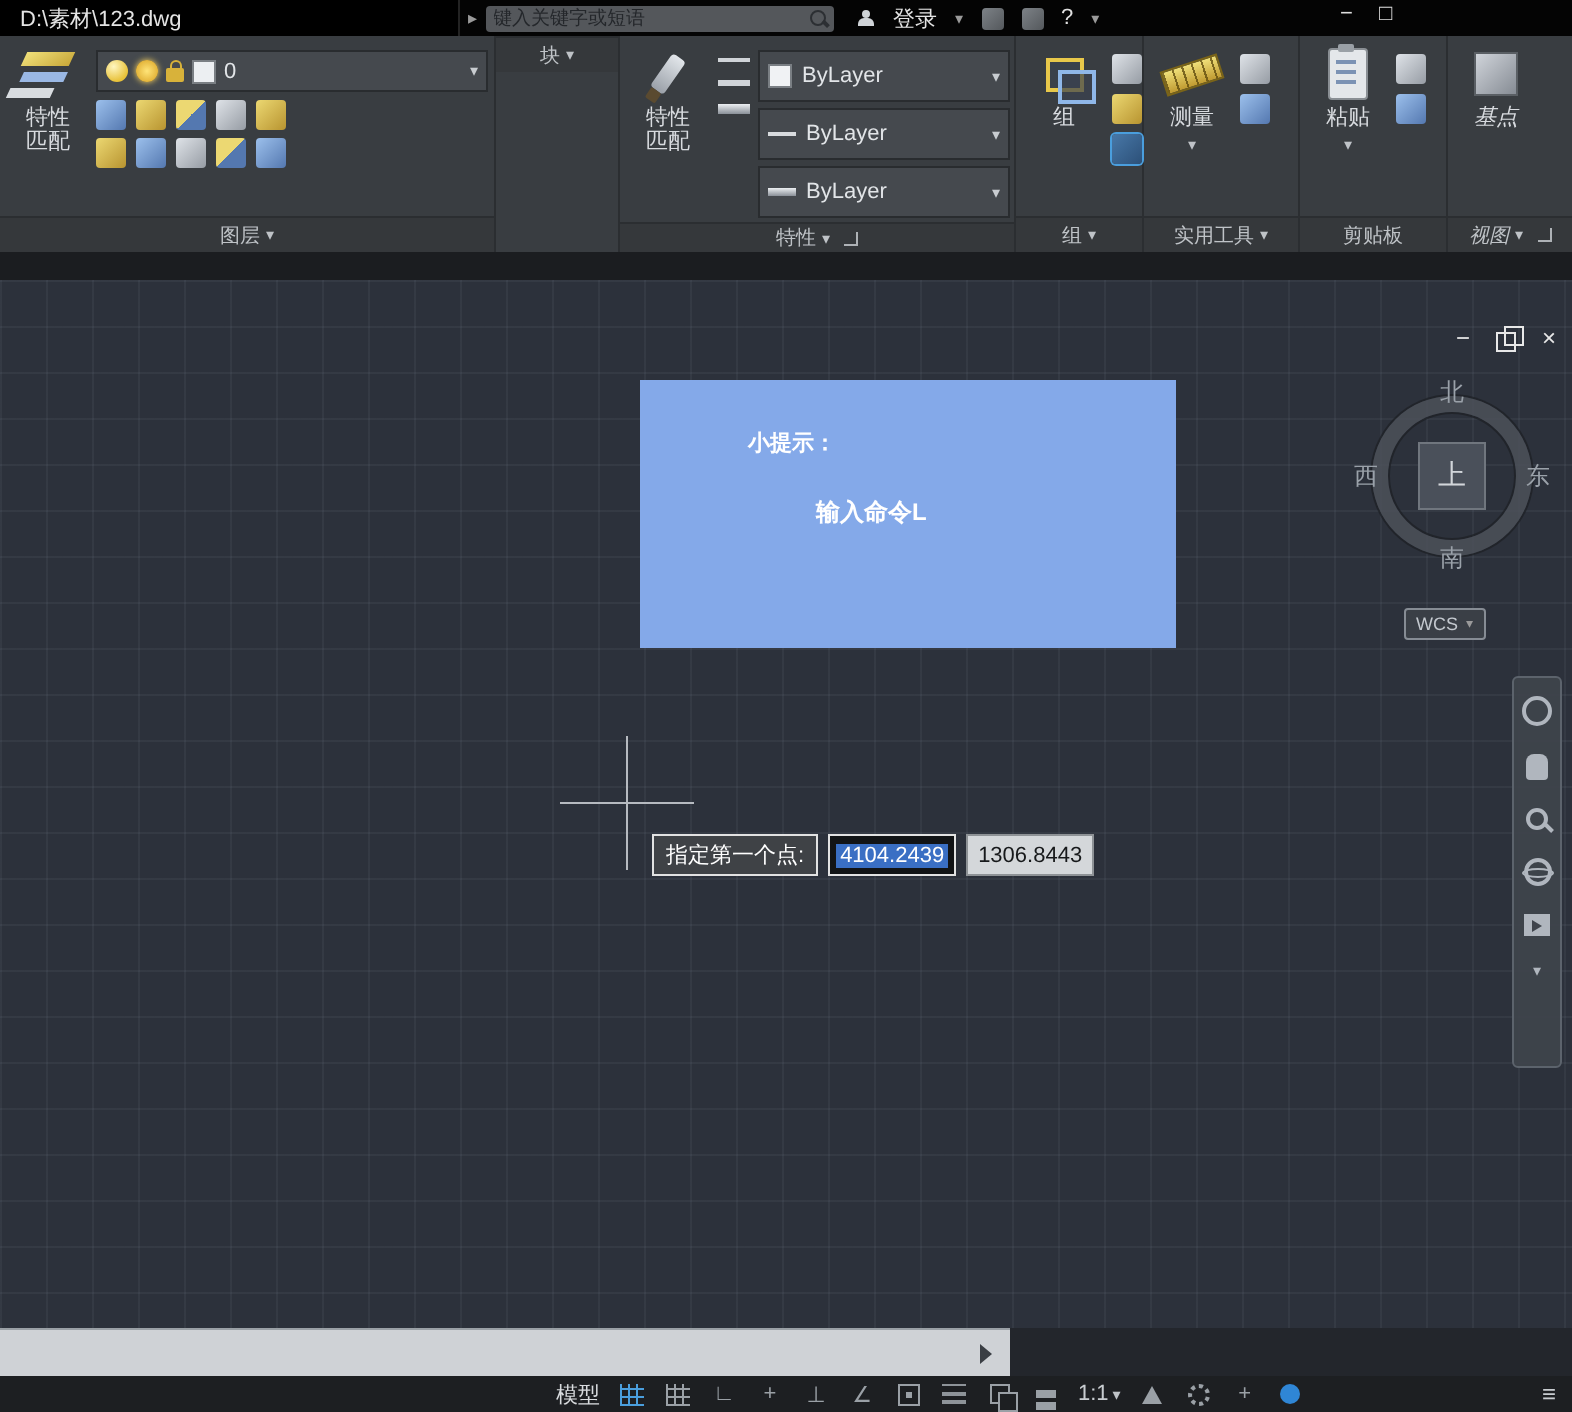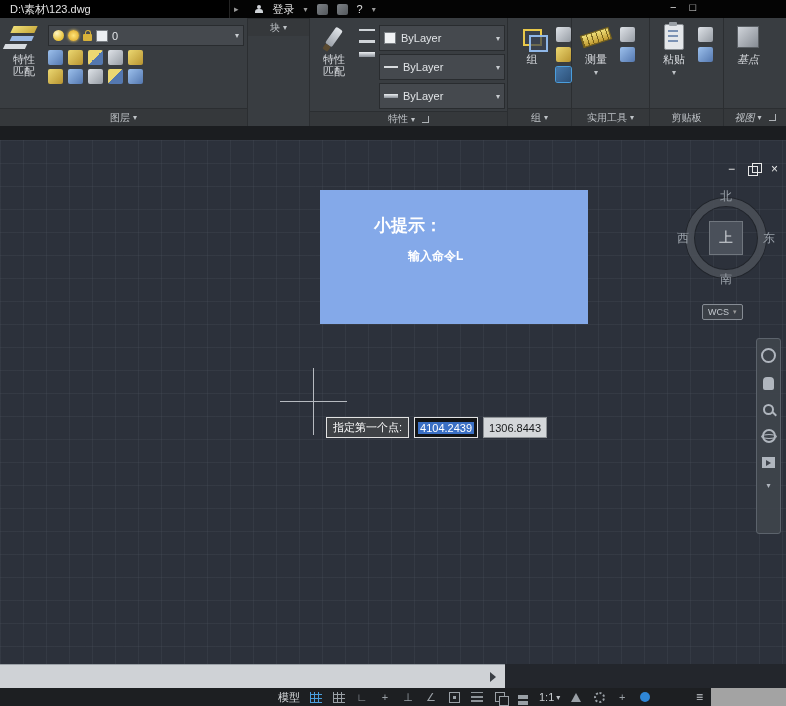--- a/index.html
+++ b/index.html
@@ -1,16 +1,16 @@
 <!DOCTYPE html>
 <html><head>
 <meta charset="utf-8">
 <style>
   html,body{margin:0;padding:0;background:#111;}
-  .screen{position:relative;width:786px;height:706px;overflow:hidden;background:#a3a3a3;
+  .screen{position:relative;width:786px;height:706px;overflow:hidden;background:#0f766e;
           font-family:"Liberation Sans","DejaVu Sans",sans-serif;-webkit-font-smoothing:antialiased;}
 
   
   .titlebar{position:absolute;top:0;left:0;width:786px;height:18px;background:#040404;display:flex;align-items:center;color:#e4e4e4;}
   .file-tab{width:230px;height:18px;display:flex;align-items:center;padding-left:10px;box-sizing:border-box;background:#000;border-right:1px solid #232323;font-size:11px;white-space:nowrap;overflow:hidden;}
   .tb-chev{color:#9a9a9a;font-size:9px;margin:0 4px;}
   .search-box{width:166px;height:13px;background:#54575b;border-radius:2px;display:flex;align-items:center;padding:0 4px;gap:4px;}
   .search-ph{flex:1;font-size:9.5px;color:#24272b;white-space:nowrap;overflow:hidden;}
   .search-ic{width:6px;height:6px;border:1.5px solid #2c2f33;border-radius:50%;position:relative;flex:none;}
   .search-ic:after{content:"";position:absolute;left:5px;top:5px;width:4px;height:1.5px;background:#2c2f33;transform:rotate(45deg);}
@@ -82,21 +82,21 @@
 
   
   .canvas{position:absolute;top:140px;left:0;width:786px;height:524px;background-color:#2c313b;
     background-image:linear-gradient(rgba(205,215,235,.05) 1px,transparent 1px),linear-gradient(90deg,rgba(205,215,235,.05) 1px,transparent 1px);
     background-size:23px 23px;}
   .doc-controls{position:absolute;top:22px;right:8px;display:flex;gap:13px;color:#e8e8e8;font-size:12px;align-items:center;}
   .restore-shape{display:inline-block;width:8px;height:8px;border:1px solid #e8e8e8;position:relative;margin-top:3px;}
   .restore-shape:before{content:"";position:absolute;top:-4px;left:3px;width:8px;height:8px;border:1px solid #e8e8e8;}
 
   .tipbox{position:absolute;left:320px;top:50px;width:268px;height:134px;background:#84a9e9;}
-  .tip-title{position:absolute;left:54px;top:24px;font-size:17px;font-weight:bold;color:#fff;}
+  .tip-title{position:absolute;left:54px;top:24px;font-size:11px;font-weight:bold;color:#fff;}
   .tip-body{position:absolute;left:88px;top:58px;font-size:12px;font-weight:bold;color:#fff;}
 
   .compass{position:absolute;left:676px;top:48px;width:100px;height:100px;color:#9aa1a9;font-size:12px;}
   .compass-ring{position:absolute;left:10px;top:10px;width:64px;height:64px;border:8px solid rgba(76,81,89,.85);border-radius:50%;box-shadow:0 0 0 1px rgba(28,31,36,.7),inset 0 0 0 1px rgba(28,31,36,.7);}
   .cp-n{position:absolute;top:0;left:0;right:0;text-align:center;}
   .cp-s{position:absolute;bottom:0;left:0;right:0;text-align:center;}
   .cp-w{position:absolute;left:1px;top:42px;}
   .cp-e{position:absolute;right:1px;top:42px;}
   .cp-center{position:absolute;left:33px;top:33px;width:34px;height:34px;background:#4a505a;border:1px solid #70767e;box-sizing:border-box;display:flex;align-items:center;justify-content:center;color:#d2d6da;font-size:14px;}
 
@@ -121,21 +121,21 @@
   .dyn-label{height:19px;padding:0 6px;background:#3f4246;border:1px solid #e2e2e2;color:#fff;display:flex;align-items:center;white-space:nowrap;}
   .dyn-x{height:19px;padding:0 3px;background:#121416;border:1px solid #e2e2e2;display:flex;align-items:center;}
   .dyn-x span{background:#3a6fc4;color:#fff;padding:0 2px;}
   .dyn-y{height:19px;padding:0 5px;background:#d4d7da;border:1px solid #8e9296;color:#17191b;display:flex;align-items:center;}
 
   
   .bottomstrip{position:absolute;top:664px;left:0;width:786px;height:24px;background:#23262c;}
   .hscroll{position:absolute;left:0;top:0;width:505px;height:24px;background:#cfd2d6;border-top:1px solid #9aa0a6;box-sizing:border-box;}
   .hs-arrow{position:absolute;right:9px;top:7px;width:0;height:0;border-left:6px solid #3a3e44;border-top:5px solid transparent;border-bottom:5px solid transparent;}
 
-  .statusbar{position:absolute;top:688px;left:0;width:711px;height:18px;background:#1d1f22;display:flex;align-items:center;gap:9px;padding-left:278px;padding-right:8px;box-sizing:border-box;color:#9aa0a6;font-size:11px;}
+  .statusbar{position:absolute;top:688px;left:0;width:786px;height:18px;background:#1d1f22;display:flex;align-items:center;gap:9px;padding-left:278px;padding-right:8px;box-sizing:border-box;color:#9aa0a6;font-size:11px;}
   .sb-model{color:#d8dbde;white-space:nowrap;}
   .sb-ic{display:inline-flex;align-items:center;justify-content:center;min-width:14px;height:14px;}
   .sb-grid{width:12px;height:11px;background-image:repeating-linear-gradient(0deg,currentColor 0 1px,transparent 1px 4px),repeating-linear-gradient(90deg,currentColor 0 1px,transparent 1px 4px);}
   .blue{color:#4a9edd;}
   .sb-osnap{width:9px;height:9px;border:1px solid currentColor;position:relative;}
   .sb-osnap:after{content:"";position:absolute;left:3px;top:3px;width:3px;height:3px;background:currentColor;}
   .sb-lw{width:12px;height:10px;background:linear-gradient(currentColor 0 1px,transparent 1px 4px,currentColor 4px 6px,transparent 6px 8px,currentColor 8px 10px);opacity:.9;}
   .sb-tr{width:8px;height:8px;border:1px solid currentColor;position:relative;}
   .sb-tr:after{content:"";position:absolute;left:3px;top:3px;width:8px;height:8px;border:1px solid currentColor;background:#1d1f22;}
   .sb-cy{width:10px;height:4px;background:currentColor;box-shadow:0 6px 0 currentColor;}
@@ -148,20 +148,24 @@
 </head>
 <body>
 
 <div class="screen">
 
   <div class="titlebar">
     <div class="file-tab">
       <span>D:\素材\123.dwg</span>
     </div>
     <span class="tb-chev">▸</span>
+    <div class="search-box">
+      <span class="search-ph">键入关键字或短语</span>
+      <span class="search-ic"></span>
+    </div>
     <div class="tb-cluster">
       <span class="person-ic"></span>
       <span>登录</span>
       <span class="mini-chev">▾</span>
       <span class="tb-ic"></span>
       <span class="tb-ic"></span>
       <span class="help-ic">?</span>
       <span class="mini-chev">▾</span>
     </div>
     <div class="win-btns">

